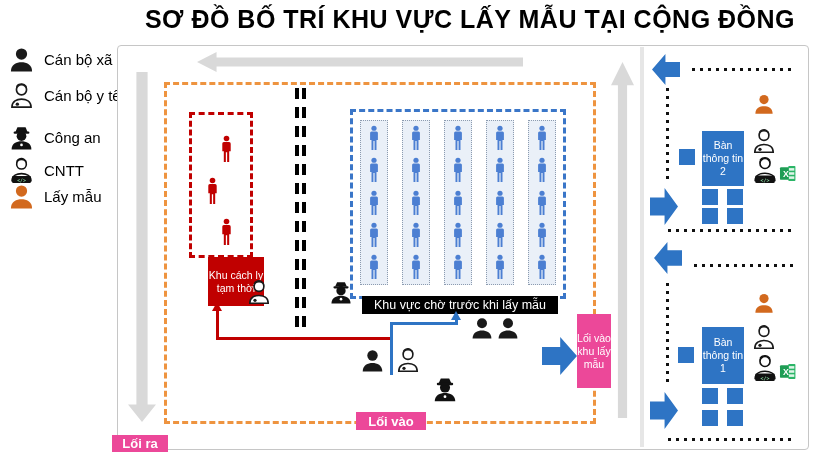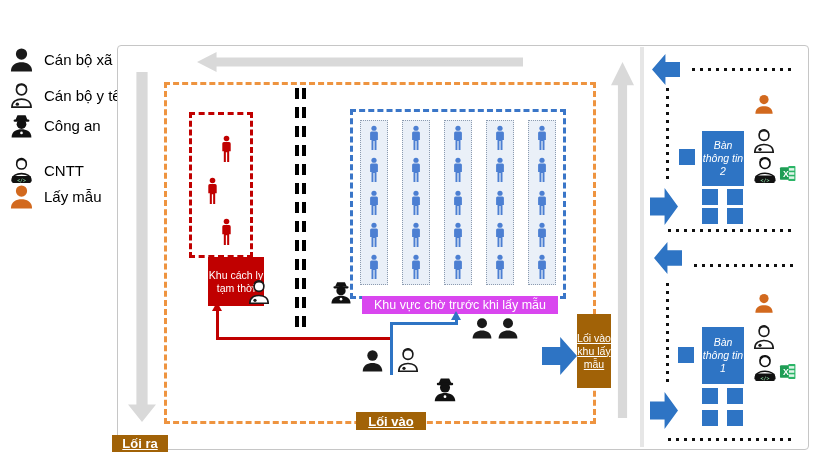--- a/index.html
+++ b/index.html
@@ -32,24 +32,24 @@
   .blue-dash-rect{position:absolute;left:350px;top:109px;width:210px;height:184px;
                   border:3px dashed #3A76C8;}
   .red-dash-rect{position:absolute;left:189px;top:112px;width:58px;height:140px;
                  border:3px dashed #C00000;}
   .bdash{position:absolute;width:4px;background:repeating-linear-gradient(to bottom,#000 0 11px,transparent 11px 19px);}
   .dot-h{position:absolute;height:3px;background:repeating-linear-gradient(to right,#111 0 3px,transparent 3px 8px);}
   .dot-v{position:absolute;width:3px;background:repeating-linear-gradient(to bottom,#111 0 3px,transparent 3px 8px);}
   
   .boxtxt{display:flex;align-items:center;justify-content:center;text-align:center;color:#fff;}
   .redbox{background:#C00000;font-size:10.5px;line-height:13px;}
-  .bluebox{background:#2E74C4;font-size:10.5px;line-height:13px;font-style:italic;}
+  .bluebox{background:#2E74C4;font-size:10.5px;line-height:13px;}
   .obox{background:#C55A11;font-size:10.5px;line-height:13px;}
-  .blackbox{background:#a16207;font-weight:bold;text-decoration:underline;}
-  .bluebar{background:#d946ef;color:#fff;font-size:12.5px;text-align:center;line-height:18px;}
+  .blackbox{background:#ec4899;font-weight:bold;}
+  .bluebar{background:#000000;color:#fff;font-size:12.5px;text-align:center;line-height:18px;}
   
   .redline{background:#C00000;}
   .blueline{background:#2E74C4;}
   .arrowhead-up-red{width:0;height:0;border-left:5px solid transparent;border-right:5px solid transparent;border-bottom:9px solid #C00000;}
   .arrowhead-up-blue{width:0;height:0;border-left:5px solid transparent;border-right:5px solid transparent;border-bottom:9px solid #2E74C4;}
   
   .wcols{position:absolute;left:360px;top:120px;width:196px;height:165px;display:flex;justify-content:space-between;}
   .wcol{width:28px;height:100%;background:#EAF0F8;border:1px dotted #8C9BAF;box-sizing:border-box;
         display:flex;flex-direction:column;align-items:center;justify-content:space-between;padding:4px 0;}
   .wperson{width:12px;height:26px;display:block;}
@@ -58,20 +58,21 @@
   .ip0{left:27px;top:20px;} .ip1{left:13px;top:62px;} .ip2{left:27px;top:103px;}
   .staff{position:absolute;}
   .bsq{position:absolute;width:16px;height:16px;background:#2E74C4;}
   svg{display:block;width:100%;height:100%;}
 </style>
 </head>
 <body>
 
 <div class="canvas">
 
+  <div class="title">SƠ ĐỒ BỐ TRÍ KHU VỰC LẤY MẪU TẠI CỘNG ĐỒNG</div>
 
   <div class="legend">
     <div class="legend-item" style="top:2px">
       <span class="licon">
           <svg viewBox="0 0 24 24">
             <circle cx="12" cy="7.2" r="5" fill="#1a1a1a"></circle>
             <path d="M2.6 22.6 C2.6 16.2 7.6 14.4 12 14.4 C16.4 14.4 21.4 16.2 21.4 22.6 Z" fill="#1a1a1a"></path>
           </svg>
         </span>
       <span class="llabel">Cán bộ xã</span>
@@ -80,21 +81,21 @@
       <span class="licon">
           <svg viewBox="0 0 24 24">
             <path d="M7.4 3.4 A5.5 5.5 0 0 1 16.6 3.6 L17 6.2 L7 6.2 Z" fill="#1a1a1a"></path>
             <circle cx="12" cy="6.9" r="4.5" fill="#fff" stroke="#1a1a1a" stroke-width="1.5"></circle>
             <path d="M3.5 22.4 C3.5 17 8 15.2 12 15.2 C16 15.2 20.5 17 20.5 22.4 Z" fill="#fff" stroke="#1a1a1a" stroke-width="1.5"></path>
             <circle cx="8.3" cy="19.7" r="1.5" fill="#1a1a1a"></circle>
           </svg>
         </span>
       <span class="llabel">Cán bộ y tế</span>
     </div>
-    <div class="legend-item" style="top:68px">
+    <div class="legend-item" style="top:80px">
       <span class="licon">
           <svg viewBox="0 0 24 24">
             <circle cx="12" cy="10.8" r="4.3" fill="#111"></circle>
             <path d="M3.2 22.6 C3.2 17.2 7.8 15.4 12 15.4 C16.2 15.4 20.8 17.2 20.8 22.6 Z" fill="#111"></path>
             <path d="M6.6 7 L17.4 7 L15.6 2.9 L8.4 2.9 Z" fill="#111"></path>
             <rect x="5" y="6.6" width="14" height="2.1" rx="1" fill="#111"></rect>
             <circle cx="12" cy="18.6" r="1.2" fill="#fff"></circle>
           </svg>
         </span>
       <span class="llabel">Công an</span>

